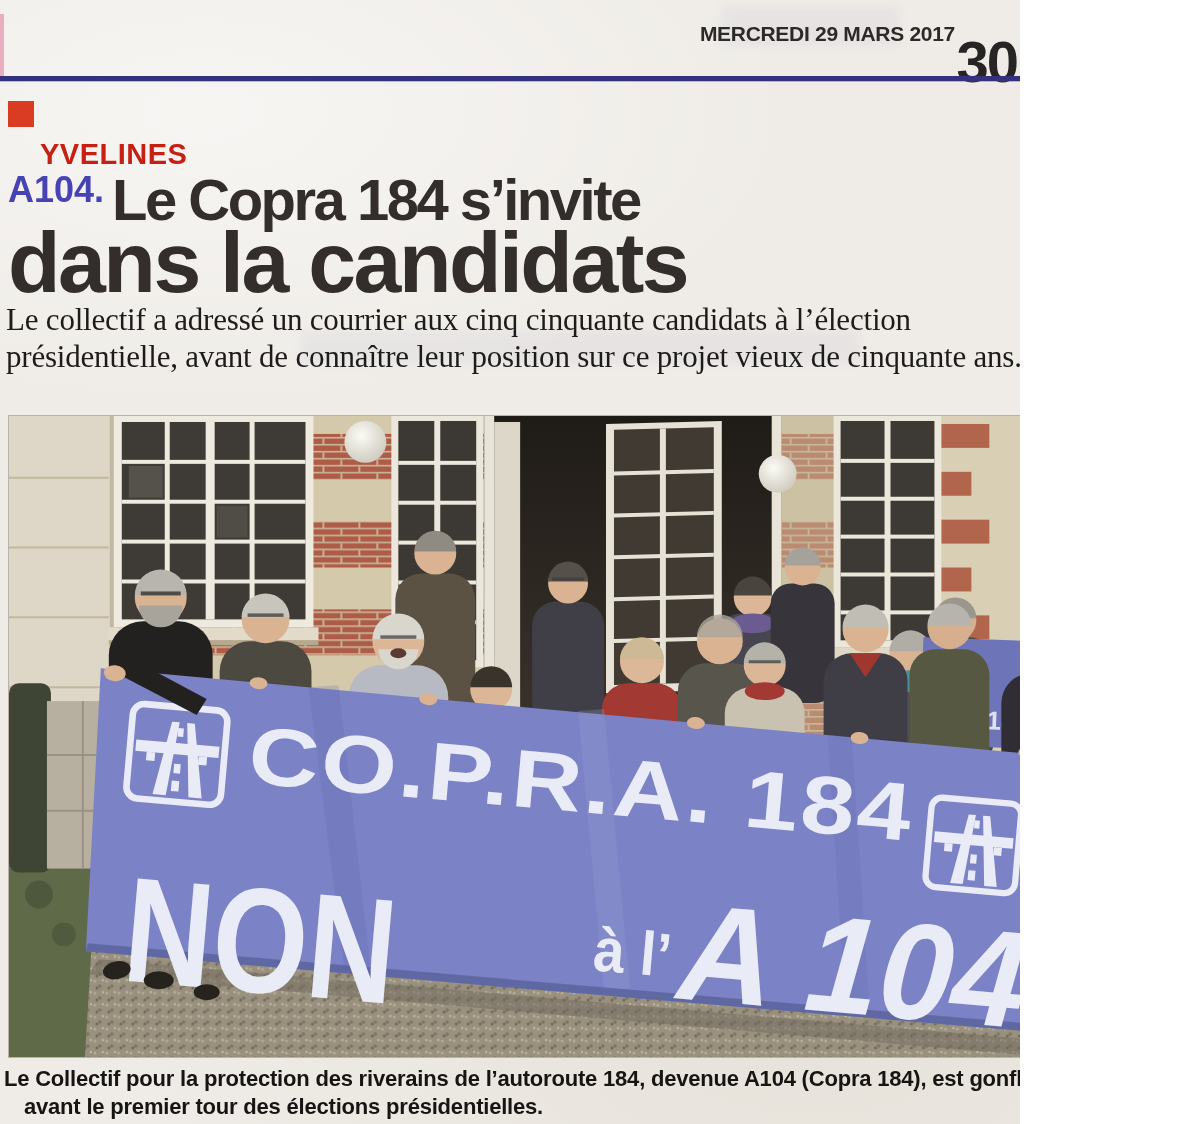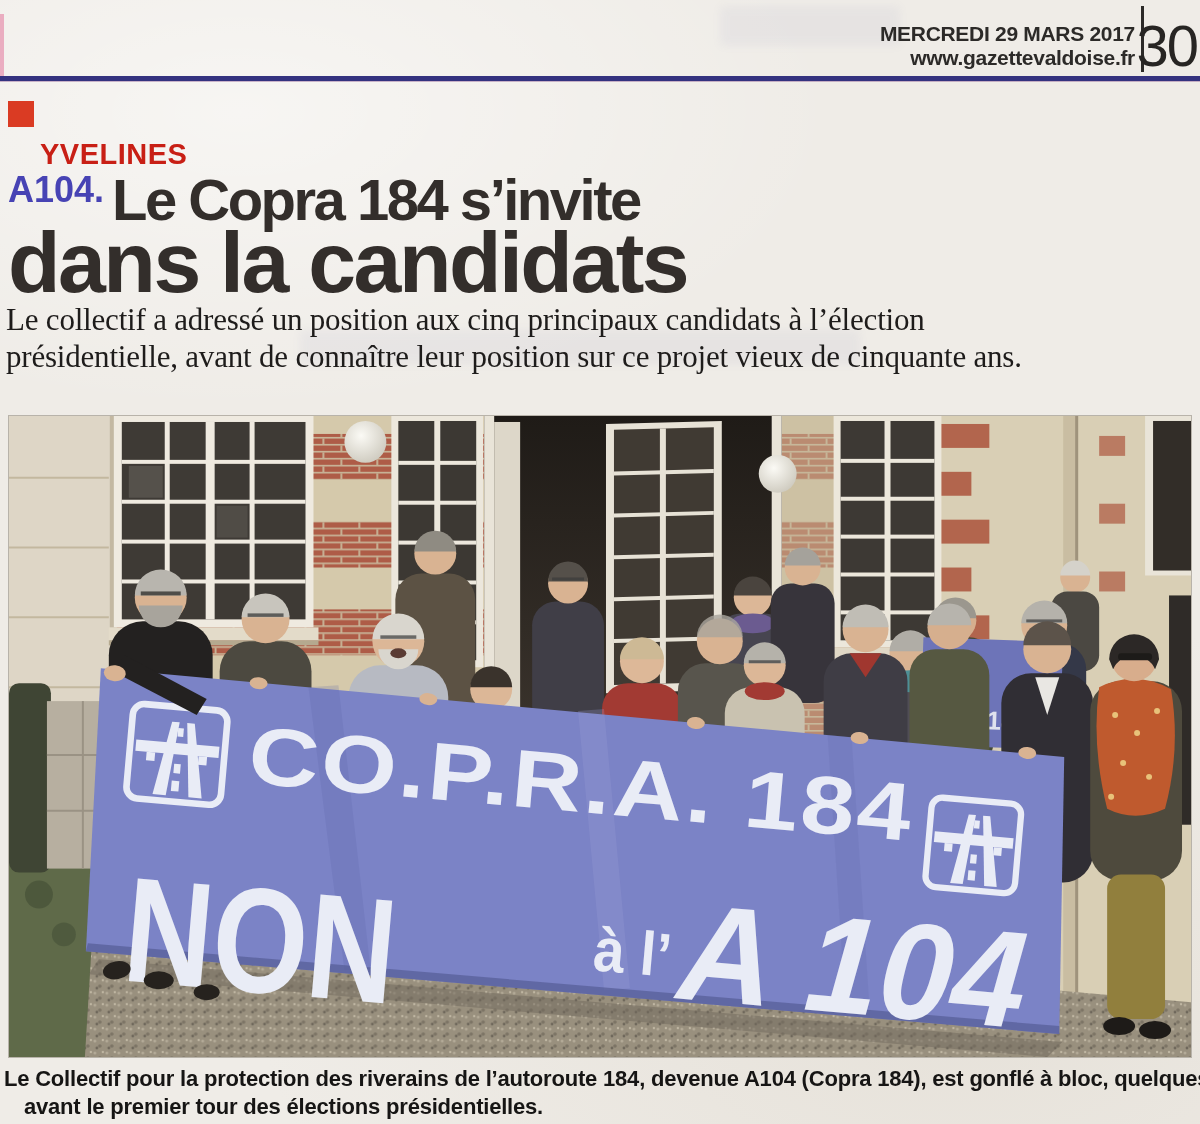--- a/index.html
+++ b/index.html
@@ -1,32 +1,32 @@
 <!DOCTYPE html>
 <html><head>
 <meta charset="utf-8">
 <style>
   html,body{margin:0;padding:0;}
   .page{
     position:relative;
-    width:1200px;height:1124px;
+    width:1020px;height:1124px;
     background:#efece7;
     background-image:
       radial-gradient(ellipse 600px 300px at 20% 10%, rgba(255,255,255,.5), rgba(255,255,255,0)),
       radial-gradient(ellipse 700px 400px at 80% 90%, rgba(214,206,192,.35), rgba(214,206,192,0));
     overflow:hidden;
     font-family:"Liberation Sans",sans-serif;
     color:#2b2826;
   }
   .scan-edge{position:absolute;left:0;top:14px;width:4px;height:66px;background:#e05a8a;opacity:.45;}
   
   .mast-date{position:absolute;right:65px;top:22px;font-size:21px;font-weight:bold;letter-spacing:-.3px;color:#2c2a28;white-space:nowrap;}
   .mast-site{position:absolute;right:65px;top:46px;font-size:21px;font-weight:bold;letter-spacing:-.3px;color:#2c2a28;white-space:nowrap;}
   .mast-div{position:absolute;left:1141px;top:6px;width:3px;height:66px;background:#2c2a28;}
-  .mast-page{position:absolute;right:3px;top:12px;font-size:58px;font-weight:400;letter-spacing:-2px;color:#272523;}
+  .mast-page{position:absolute;right:3px;top:28px;font-size:58px;font-weight:700;letter-spacing:-2px;color:#272523;}
   .rule{position:absolute;left:0;top:76px;width:1200px;height:5px;background:#34327f;box-shadow:0 1px 0 rgba(120,60,130,.35);}
   
   .sec-square{position:absolute;left:8px;top:101px;width:26px;height:26px;background:#da3b23;}
   .sec-label{position:absolute;left:40px;top:98px;font-size:29px;font-weight:800;letter-spacing:.5px;color:#c81f15;white-space:nowrap;margin-top:40px;}
   
   .kicker{position:absolute;left:8px;top:169px;font-size:36px;font-weight:800;color:#4743b4;white-space:nowrap;}
   .hl1{position:absolute;left:112px;top:137px;font-size:58px;line-height:1;font-weight:800;letter-spacing:-2.5px;color:#332e2b;white-space:nowrap;margin-top:34px;}
   .hl2{position:absolute;left:8px;top:219px;font-size:86px;line-height:1;font-weight:800;letter-spacing:-2.5px;color:#332e2b;white-space:nowrap;}
   
   .sf{font-family:"Liberation Serif",serif;color:#1e1c1b;font-size:31px;white-space:nowrap;position:absolute;left:6px;letter-spacing:-.2px;}
@@ -42,33 +42,32 @@
 </head>
 <body>
 
 <div class="page">
 
   <div class="scan-edge"></div>
   <div class="ghost" style="left:720px;top:6px;width:180px;height:40px;"></div>
   <div class="ghost" style="left:300px;top:330px;width:560px;height:34px;"></div>
 
   <div class="mast-date">MERCREDI 29 MARS 2017</div>
-  <div class="mast-site">www.gazettevaldoise.fr</div>
   <div class="mast-div"></div>
   <div class="mast-page">30</div>
   <div class="rule"></div>
 
   <div class="sec-square"></div>
   <div class="sec-label">YVELINES</div>
 
   <div class="kicker">A104.</div>
   <div class="hl1">Le Copra 184 s’invite</div>
   <div class="hl2">dans la candidats</div>
 
-  <div class="sf sf1">Le collectif a adressé un position aux cinq principaux candidats à l’élection</div>
+  <div class="sf sf1">Le collectif a adressé un courrier aux cinq cinquante candidats à l’élection</div>
   <div class="sf sf2">présidentielle, avant de connaître leur position sur ce projet vieux de cinquante ans.</div>
 
   <div class="photo">
     <svg width="1182" height="641" viewBox="0 0 1184 643" preserveAspectRatio="none">
       <defs>
         <pattern id="gravel" patternUnits="userSpaceOnUse" width="12" height="12">
           <rect width="12" height="12" fill="#99907e"></rect>
           <circle cx="2" cy="3" r="1.5" fill="#b3aa97"></circle>
           <circle cx="7" cy="8" r="1.8" fill="#7c7465"></circle>
           <circle cx="10" cy="2" r="1.2" fill="#c0b7a3"></circle>

